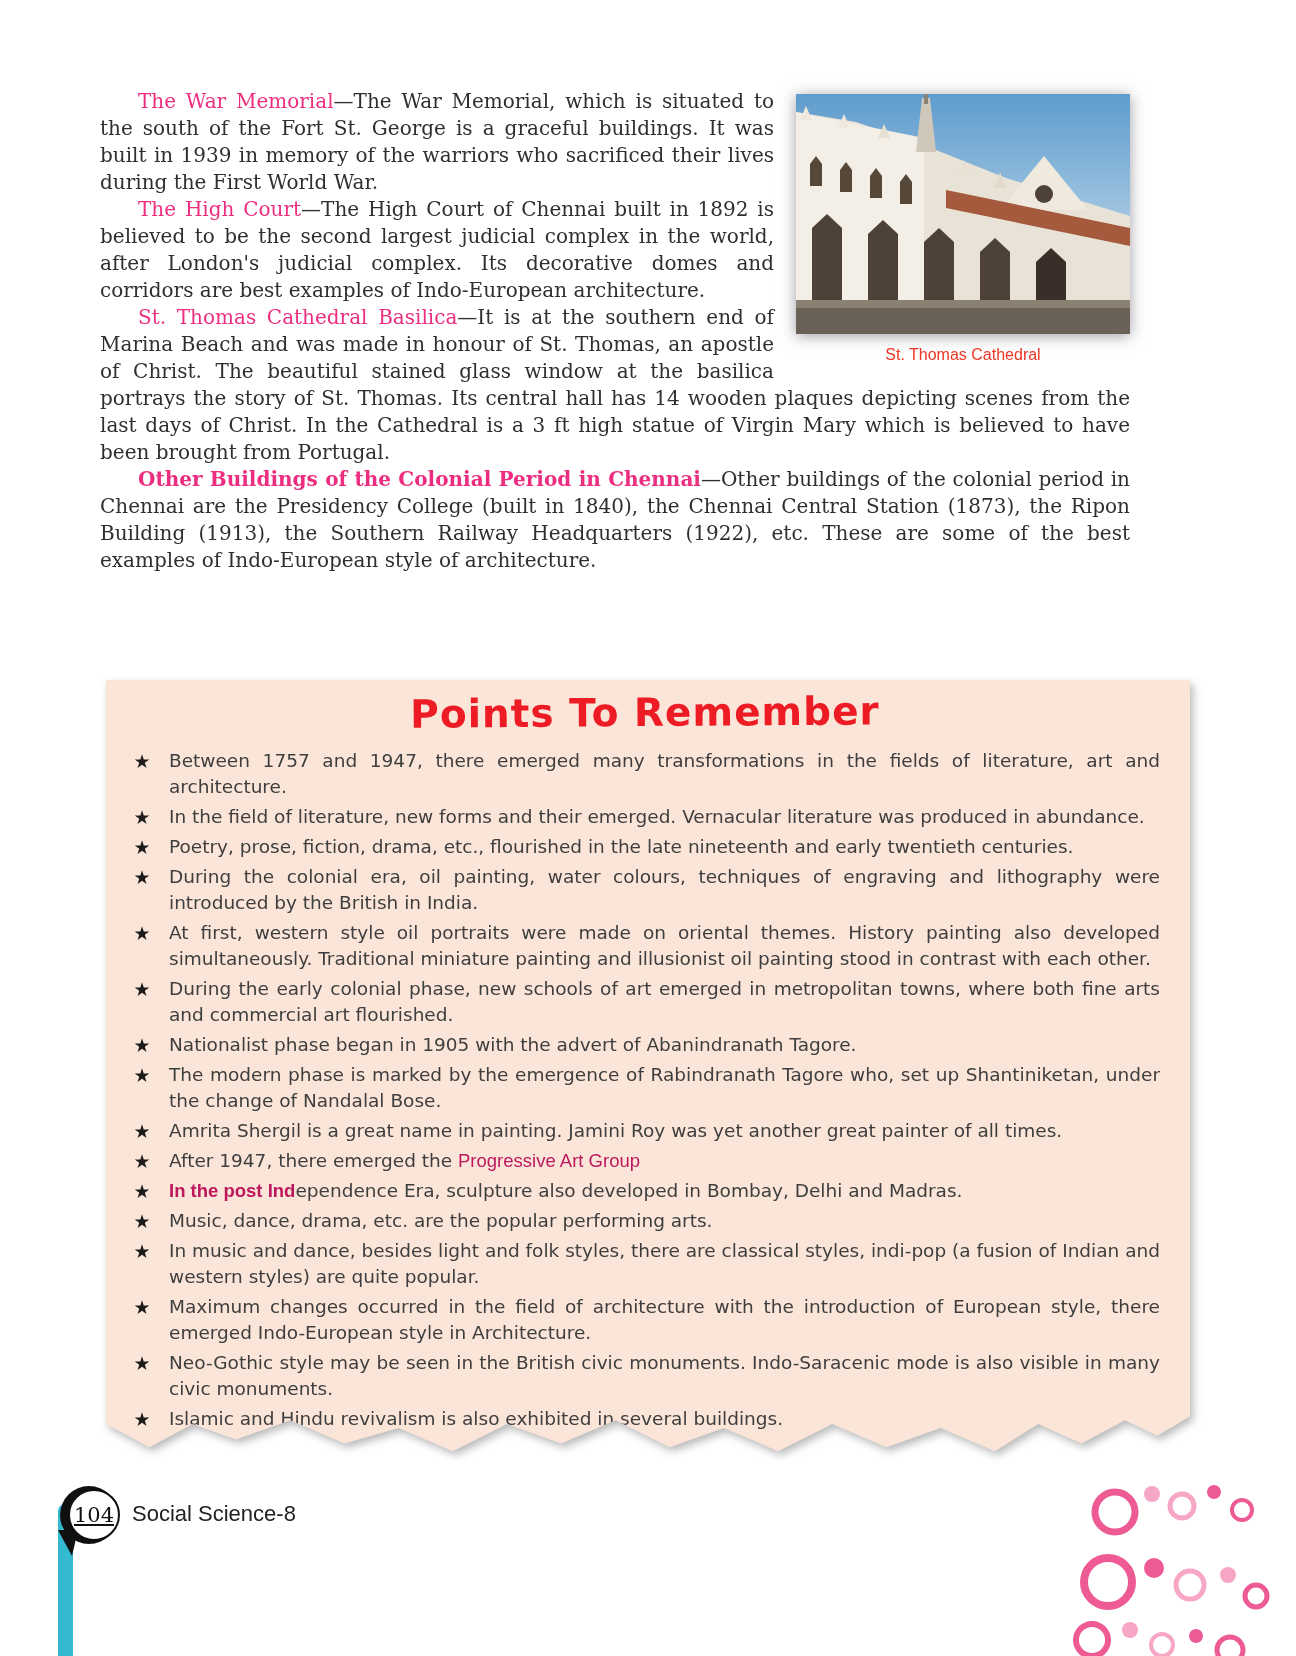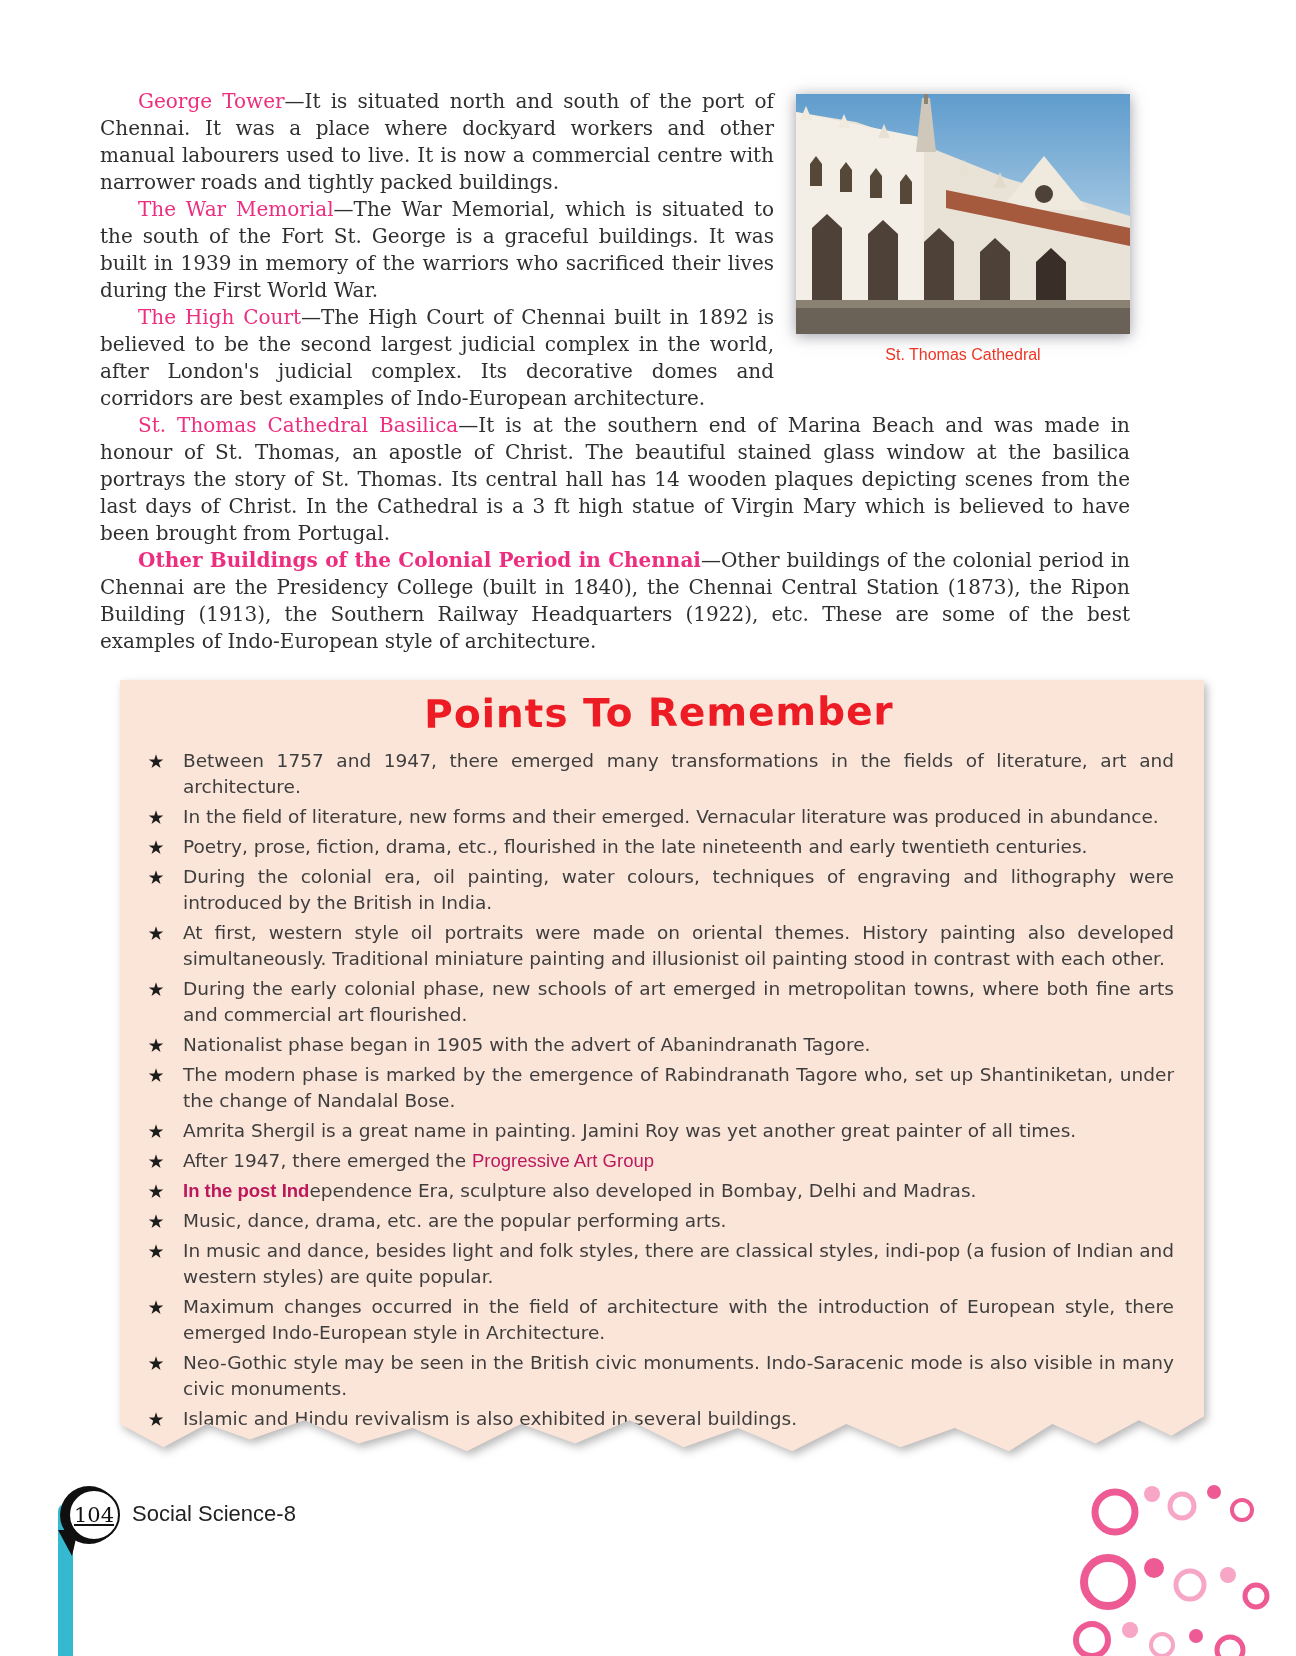--- a/index.html
+++ b/index.html
@@ -19,21 +19,21 @@
   
   .photo-fig{float:right;width:334px;margin:6px 0 8px 22px;}
   .photo-frame{display:block;width:334px;height:240px;box-shadow:0 2px 14px rgba(80,80,95,.55);}
   .photo-frame svg{display:block;}
   .photo-caption{
     text-align:center;color:#ee3524;font-family:"Liberation Sans",sans-serif;
     font-size:16px;line-height:24px;margin-top:9px;text-indent:0;
   }
 
   
-  .points-wrap{position:absolute;left:120px;top:680px;width:1084px;
+  .points-wrap{position:absolute;left:106px;top:680px;width:1084px;
     filter:drop-shadow(3px 4px 4px rgba(0,0,0,.28));}
   .points-box{
     background:#fbe5d9;height:775px;box-sizing:border-box;
     padding:8px 30px 0 24px;
     clip-path:polygon(0 0,100% 0,100% 95%,97% 97.5%,94% 95.5%,90% 98.5%,86% 96%,82% 99.5%,
       77% 96.5%,72% 99%,67% 96%,62% 99.5%,57% 96.5%,52% 99%,47% 95.5%,42% 98.5%,
       37% 96%,32% 99.5%,27% 96.5%,22% 98.5%,17% 95.5%,12% 98%,8% 96%,4% 99%,0 96%);
   }
   .points-title{
     margin:2px 0 12px;text-align:center;color:#ed1c24;
@@ -118,21 +118,20 @@
 
           <rect x="0" y="212" width="334" height="28" fill="#6b6257"></rect>
           <rect x="0" y="206" width="334" height="8" fill="#8a8172"></rect>
         </svg>
       </span>
       <figcaption class="photo-caption">St. Thomas Cathedral</figcaption>
     </figure>
 
 
     <div id="paragraphs">
-  <p class="body"><span class="para-heading">George Tower</span><span class="para-text">—It is situated north and south of the port of Chennai. It was a place where dockyard workers and other manual labourers used to live. It is now a commercial centre with narrower roads and tightly packed buildings.</span></p>
 
   <p class="body"><span class="para-heading">The War Memorial</span><span class="para-text">—The War Memorial, which is situated to the south of the Fort St. George is a graceful buildings. It was built in 1939 in memory of the warriors who sacrificed their lives during the First World War.</span></p>
 
   <p class="body"><span class="para-heading">The High Court</span><span class="para-text">—The High Court of Chennai built in 1892 is believed to be the second largest judicial complex in the world, after London's judicial complex. Its decorative domes and corridors are best examples of Indo-European architecture.</span></p>
 
   <p class="body"><span class="para-heading">St. Thomas Cathedral Basilica</span><span class="para-text">—It is at the southern end of Marina Beach and was made in honour of St. Thomas, an apostle of Christ. The beautiful stained glass window at the basilica portrays the story of St. Thomas. Its central hall has 14 wooden plaques depicting scenes from the last days of Christ. In the Cathedral is a 3 ft high statue of Virgin Mary which is believed to have been brought from Portugal.</span></p>
 
   <p class="body"><span class="para-heading bold">Other Buildings of the Colonial Period in Chennai</span><span class="para-text">—Other buildings of the colonial period in Chennai are the Presidency College (built in 1840), the Chennai Central Station (1873), the Ripon Building (1913), the Southern Railway Headquarters (1922), etc. These are some of the best examples of Indo-European style of architecture.</span></p>
 </div>
   </div>

